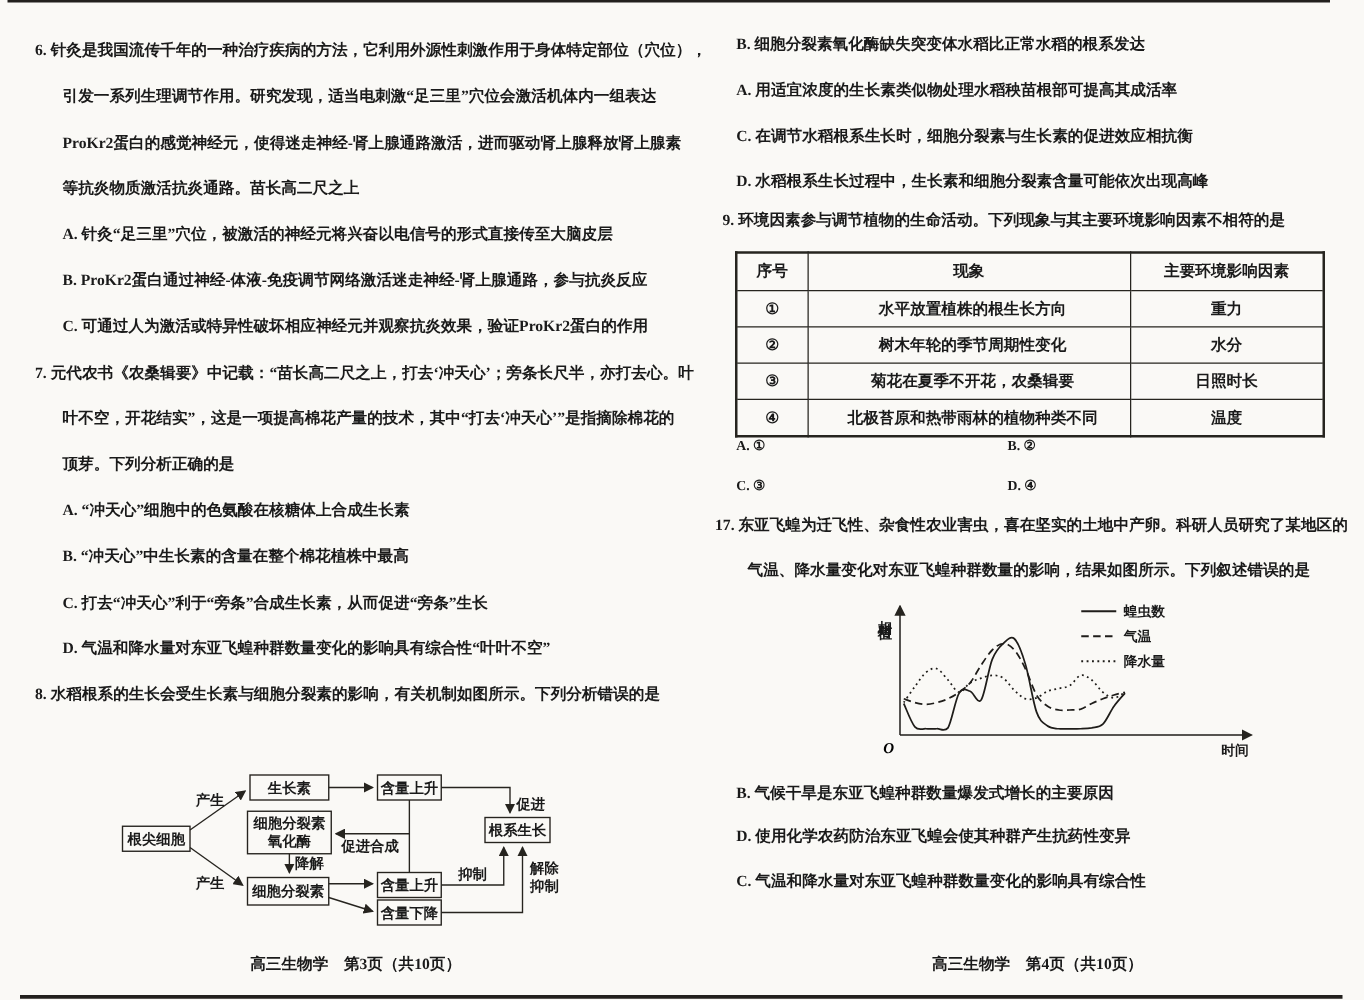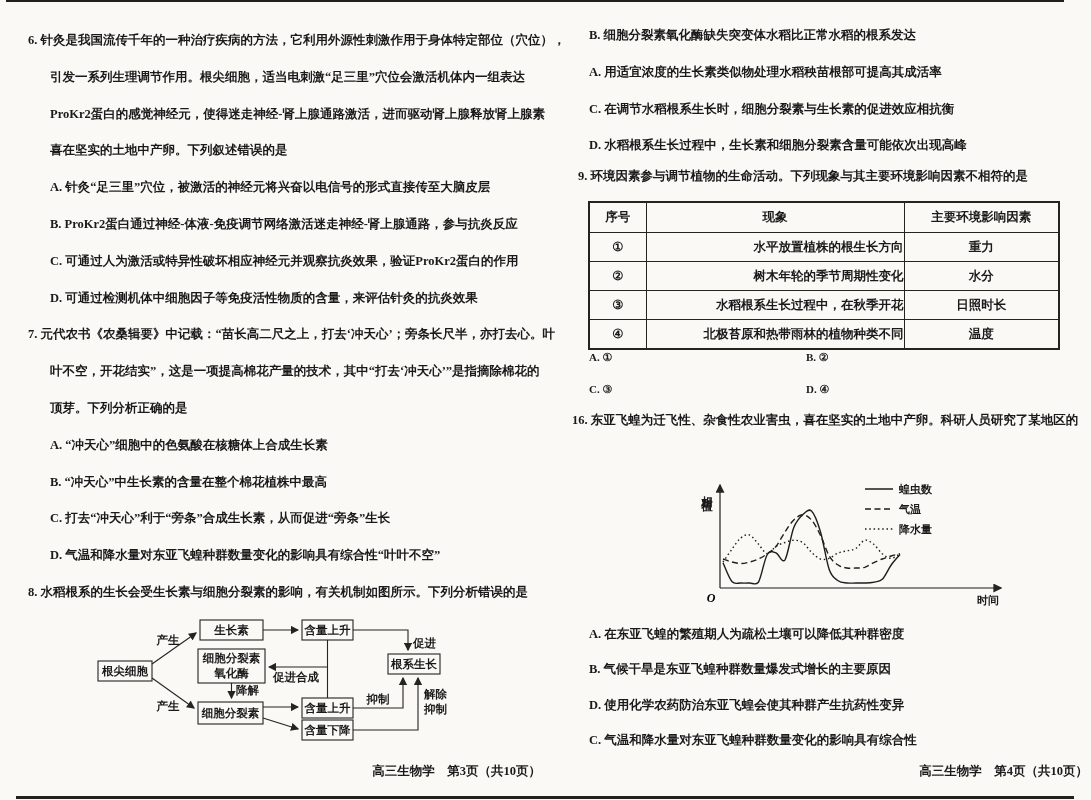--- a/index.html
+++ b/index.html
@@ -9,30 +9,30 @@
     font-family:"Liberation Serif","DejaVu Serif",serif;
     font-weight:600;
   }
   .abs{position:absolute}
   .ln{line-height:36.8px;font-size:12.5px;white-space:nowrap}
   .ind{padding-left:22px}
   .ind26{padding-left:26px}
   .pad17{padding-left:17px}
   .pad6{padding-left:6px}
   .edge{background:#23211e}
-  .footer{font-size:12.5px;text-align:right;line-height:18px}
+  .footer{font-size:12.5px;text-align:center;line-height:18px}
   
   table.qtable{border-collapse:collapse;border:2px solid #26241f;table-layout:fixed}
   .qtable th,.qtable td{
     border:1px solid #26241f;font-size:12.5px;font-weight:600;
     text-align:center;padding:0;vertical-align:middle;margin-top:15px;
   }
   .qtable th{height:29px}
   .qtable td{height:28px}
-  .qtable .lft{text-align:right;padding-left:6px}
+  .qtable .lft{text-align:center;padding-left:6px}
   
   .optrow{line-height:32px;font-size:11px;white-space:nowrap}
   .optrow .oA{display:inline-block;padding-left:17px;width:217px}
   .optrow .oB{display:inline-block}
   
   .dtext{font-size:11.5px;font-weight:600;fill:#1a1a1a}
   .ctext{font-size:11px;font-weight:600;fill:#1a1a1a}
   .box{fill:none;stroke:#26241f;stroke-width:1.1}
   .arrow{fill:none;stroke:#26241f;stroke-width:1.1}
   .axis{fill:none;stroke:#1f1d1a;stroke-width:1.2}
@@ -43,27 +43,26 @@
   .olab{font-size:12px;font-style:italic}
 </style>
 </head>
 <body>
 
 <div class="abs edge" style="left:6px;top:0;width:1058px;height:2px"></div>
 <div class="abs edge" style="left:16px;top:796px;width:1058px;height:3px"></div>
 
 <div class="abs" style="left:28px;top:22px;width:513px">
   <div class="ln">6. 针灸是我国流传千年的一种治疗疾病的方法，它利用外源性刺激作用于身体特定部位（穴位），</div>
-  <div class="ln ind">引发一系列生理调节作用。根尖细胞，适当电刺激“足三里”穴位会激活机体内一组表达</div>
+  <div class="ln ind">引发一系列生理调节作用。研究发现，适当电刺激“足三里”穴位会激活机体内一组表达</div>
   <div class="ln ind">ProKr2蛋白的感觉神经元，使得迷走神经-肾上腺通路激活，进而驱动肾上腺释放肾上腺素</div>
-  <div class="ln ind">喜在坚实的土地中产卵。下列叙述错误的是</div>
+  <div class="ln ind">等抗炎物质激活抗炎通路。苗长高二尺之上</div>
   <div class="ln ind">A. 针灸“足三里”穴位，被激活的神经元将兴奋以电信号的形式直接传至大脑皮层</div>
   <div class="ln ind">B. ProKr2蛋白通过神经-体液-免疫调节网络激活迷走神经-肾上腺通路，参与抗炎反应</div>
   <div class="ln ind">C. 可通过人为激活或特异性破坏相应神经元并观察抗炎效果，验证ProKr2蛋白的作用</div>
-  <div class="ln ind">D. 可通过检测机体中细胞因子等免疫活性物质的含量，来评估针灸的抗炎效果</div>
   <div class="ln">7. 元代农书《农桑辑要》中记载：“苗长高二尺之上，打去‘冲天心’；旁条长尺半，亦打去心。叶</div>
   <div class="ln ind">叶不空，开花结实”，这是一项提高棉花产量的技术，其中“打去‘冲天心’”是指摘除棉花的</div>
   <div class="ln ind">顶芽。下列分析正确的是</div>
   <div class="ln ind">A. “冲天心”细胞中的色氨酸在核糖体上合成生长素</div>
   <div class="ln ind">B. “冲天心”中生长素的含量在整个棉花植株中最高</div>
   <div class="ln ind">C. 打去“冲天心”利于“旁条”合成生长素，从而促进“旁条”生长</div>
   <div class="ln ind">D. 气温和降水量对东亚飞蝗种群数量变化的影响具有综合性“叶叶不空”</div>
   <div class="ln">8. 水稻根系的生长会受生长素与细胞分裂素的影响，有关机制如图所示。下列分析错误的是</div>
 </div>
 
@@ -145,42 +144,43 @@
     <td class="lft">水平放置植株的根生长方向</td>
     <td>重力</td>
   </tr>
   <tr>
     <td>②</td>
     <td class="lft">树木年轮的季节周期性变化</td>
     <td>水分</td>
   </tr>
   <tr>
     <td>③</td>
-    <td class="lft">水稻根系生长过程中，在秋季开花</td>
+    <td class="lft">菊花在夏季不开花，农桑辑要</td>
     <td>日照时长</td>
   </tr>
   <tr>
     <td>④</td>
     <td class="lft">北极苔原和热带雨林的植物种类不同</td>
     <td>温度</td>
   </tr>
 </tbody>
   </table>
 
 <div class="abs" style="left:572px;top:341px;width:516px">
   <div class="optrow">
     <span class="oA">A. ①</span><span class="oB">B. ②</span>
   </div>
   <div class="optrow">
     <span class="oA">C. ③</span><span class="oB">D. ④</span>
   </div>
 </div>
 
 <div class="abs" style="left:572px;top:402px;width:516px">
-  <div class="ln" style="line-height:36px">16. 东亚飞蝗为迁飞性、杂食性农业害虫，喜在坚实的土地中产卵。科研人员研究了某地区的</div>
+  <div class="ln" style="line-height:36px">17. 东亚飞蝗为迁飞性、杂食性农业害虫，喜在坚实的土地中产卵。科研人员研究了某地区的</div>
+  <div class="ln ind26" style="line-height:36px">气温、降水量变化对东亚飞蝗种群数量的影响，结果如图所示。下列叙述错误的是</div>
 </div>
 
 <svg class="abs" style="left:695px;top:473px" width="320" height="150" viewBox="0 0 320 150">
   <line class="axis" marker-end="url(#ah)" x1="25" y1="115" x2="25" y2="12"></line>
   <line class="axis" marker-end="url(#ah)" x1="25" y1="115" x2="306" y2="115"></line>
   <text class="olab" text-anchor="middle" x="16" y="129">O</text>
   <text class="ctext" text-anchor="end" x="304" y="131">时间</text>
   <g>
     <line x1="170" y1="16" x2="198" y2="16" stroke="#1f1d1a" stroke-width="1.5"></line>
     <text class="ctext" x="204" y="20">蝗虫数</text>
@@ -191,19 +191,18 @@
   </g>
   <g id="chart-series">
       <path d="M28.0,89.8C29.5,92.9,33.9,105.1,36.9,108.5C39.8,111.9,42.8,109.8,45.7,110.0C48.7,110.3,51.6,110.1,54.5,110.0C57.5,109.9,60.4,112.8,63.4,109.3C66.3,104.5,69.3,86.4,72.3,81.5C75.2,76.6,78.1,79.1,81.1,80.0C84.0,80.9,87.0,91.0,90.0,86.8C92.9,82.5,95.8,62.0,98.8,54.5C101.8,47.0,104.7,44.5,107.7,41.8C110.6,39.0,113.5,35.3,116.5,38.0C119.5,40.8,122.4,48.5,125.3,58.3C128.3,68.0,131.3,88.3,134.2,96.5C137.1,104.8,140.1,105.5,143.1,107.8C146.0,110.0,149.0,109.6,151.9,110.0C154.8,110.4,157.8,110.0,160.8,110.0C163.7,110.0,166.7,110.1,169.6,110.0C172.5,109.9,175.5,109.9,178.4,109.3C181.4,108.6,184.4,109.1,187.3,106.3C190.3,103.4,193.2,96.1,196.2,92.0C199.1,87.9,203.5,83.3,205.0,81.5" fill="none" stroke="#1f1d1a" stroke-width="1.4" stroke-linejoin="round"></path>
       <path d="M28.0,86.0C29.5,86.5,33.9,88.3,36.9,89.0C39.8,89.8,42.8,90.5,45.7,90.5C48.7,90.5,51.6,89.8,54.5,89.0C57.5,88.3,60.4,87.4,63.4,86.0C66.3,84.6,69.3,82.9,72.3,80.8C75.2,78.6,78.1,76.9,81.1,73.3C84.0,69.6,87.0,63.4,90.0,59.0C92.9,54.6,95.8,49.9,98.8,47.0C101.8,44.1,104.7,41.8,107.7,41.8C110.6,41.8,113.5,43.6,116.5,47.0C119.5,50.4,122.4,56.0,125.3,62.0C128.3,68.0,131.3,78.0,134.2,83.0C137.1,88.0,140.1,90.0,143.1,92.0C146.0,94.0,149.0,94.5,151.9,95.0C154.8,95.5,157.8,95.1,160.8,95.0C163.7,94.9,166.7,95.1,169.6,94.3C172.5,93.4,175.5,91.1,178.4,89.8C181.4,88.4,184.4,87.1,187.3,86.0C190.3,84.9,193.2,83.9,196.2,83.0C199.1,82.1,203.5,81.1,205.0,80.8" fill="none" stroke="#1f1d1a" stroke-width="1.4" stroke-linejoin="round" stroke-dasharray="6 3.5"></path>
       <path d="M28.0,89.0C29.5,86.9,33.9,80.3,36.9,76.3C39.8,72.3,42.8,67.4,45.7,65.0C48.7,62.6,51.6,61.0,54.5,62.0C57.5,63.0,60.4,67.9,63.4,71.0C66.3,74.1,69.3,80.4,72.3,80.8C75.2,81.1,78.1,75.1,81.1,73.3C84.0,71.4,87.0,70.5,90.0,69.5C92.9,68.5,95.8,67.3,98.8,67.3C101.8,67.3,104.7,67.5,107.7,69.5C110.6,71.5,113.5,76.5,116.5,79.3C119.5,82.0,122.4,85.0,125.3,86.0C128.3,87.0,131.3,86.3,134.2,85.3C137.1,84.3,140.1,81.3,143.1,80.0C146.0,78.8,149.0,78.5,151.9,77.8C154.8,77.0,157.8,77.3,160.8,75.5C163.7,73.8,166.7,68.0,169.6,67.3C172.5,66.5,175.5,68.8,178.4,71.0C181.4,73.3,184.4,78.4,187.3,80.8C190.3,83.1,193.2,85.3,196.2,85.3C199.1,85.3,203.5,81.5,205.0,80.8" fill="none" stroke="#1f1d1a" stroke-width="1.4" stroke-linejoin="round" stroke-dasharray="1.5 2.8"></path>
     </g>
 </svg>
 <div class="abs ylab" style="left:701px;top:487px">相对值</div>
 
 <div class="abs" style="left:572px;top:617px;width:516px">
-  <div class="ln pad17" style="line-height:35.3px">A. 在东亚飞蝗的繁殖期人为疏松土壤可以降低其种群密度</div>
   <div class="ln pad17" style="line-height:35.3px">B. 气候干旱是东亚飞蝗种群数量爆发式增长的主要原因</div>
   <div class="ln pad17" style="line-height:35.3px">D. 使用化学农药防治东亚飞蝗会使其种群产生抗药性变异</div>
   <div class="ln pad17" style="line-height:35.3px">C. 气温和降水量对东亚飞蝗种群数量变化的影响具有综合性</div>
 </div>
 
 <div class="abs footer" style="left:572px;top:762px;width:516px">高三生物学　第4页（共10页）</div>
 
 </body></html>

